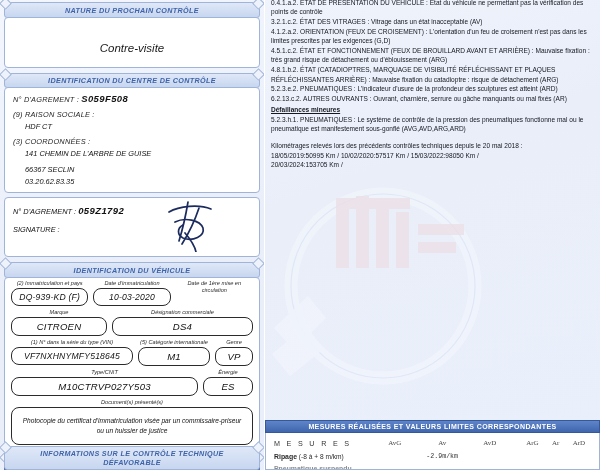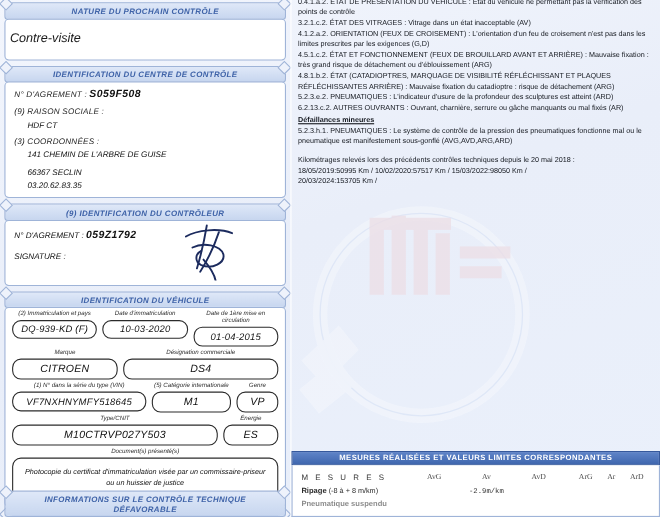--- a/index.html
+++ b/index.html
@@ -88,24 +88,25 @@
     border: 1px solid #9fb4d8;
     transform: rotate(45deg);
     top: -4px;
   }
   .notch::before { left: -4px; }
   .notch::after  { right: -4px; }
 
   
   .sec { margin-bottom: 5px; }
   .big-value {
-    text-align: left;
+    text-align: center;
     font-size: 11.5px;
     padding: 11px 4px 13px;
     color: #1a1a1a;
+    margin-top: 13px;
   }
 
   
   .kv { font-size: 7.4px; padding: 3px 8px 4px; line-height: 1.62; }
   .kv .lbl { color: #1f1f1f; letter-spacing: .2px; }
   .kv .agr { font-size: 9.5px; font-weight: bold; letter-spacing: .4px; }
   .kv .indent { padding-left: 12px; display: block; }
   .kv .row-tight { margin-top: 3px; }
 
   
@@ -189,21 +190,21 @@
     letter-spacing: .4px;
     text-align: center;
     padding: 2.5px 4px 2px;
     border: 1px solid #35589c;
   }
   .measures-body {
     background: #fff;
     border: 1px solid #9fb4d8;
     border-top: none;
     padding: 3px 6px 1px;
-    height: 47px;
+    height: 37px;
     overflow: hidden;
   }
   .mtable { width: 100%; border-collapse: collapse; font-size: 6.8px; }
   .mtable th, .mtable td {
     padding: 2.5px 1px 3px;
     text-align: center;
     font-weight: normal;
     color: #2b2b2b;
   }
   .mtable th.mhead-label, .mtable td.mlabel {
@@ -277,21 +278,20 @@
             <span class="lbl">(3) COORDONNÉES :</span>
             <span class="indent">141 CHEMIN DE L'ARBRE DE GUISE</span>
             <span class="indent" style="margin-top:4px;">66367 SECLIN</span>
             <span class="indent">03.20.62.83.35</span>
           </div>
         </div>
       </div>
     </div>
 
     <div class="sec">
-      <div class="band notch">(9) IDENTIFICATION DU CONTRÔLEUR</div>
       <div class="panel">
         <div class="ctrl-body">
           <div class="line">
             <span class="lbl">N° D'AGREMENT :</span>
             <span class="agr">059Z1792</span>
           </div>
           <div class="line">
             <span class="lbl">SIGNATURE :</span>
           </div>
           <svg class="signature" viewBox="0 0 70 52">
@@ -316,21 +316,20 @@
             <div class="vcell">
               <div class="vlabel">(2) Immatriculation et pays</div>
               <div class="vbox sm">DQ-939-KD (F)</div>
             </div>
             <div class="vcell">
               <div class="vlabel">Date d'immatriculation</div>
               <div class="vbox sm">10-03-2020</div>
             </div>
             <div class="vcell">
               <div class="vlabel">Date de 1ère mise en circulation</div>
-              <div class="vbox sm">01-04-2015</div>
             </div>
           </div>
 
           <div class="vrow">
             <div class="vcell" style="flex:0 0 96px;">
               <div class="vlabel">Marque</div>
               <div class="vbox">CITROEN</div>
             </div>
             <div class="vcell">
               <div class="vlabel">Désignation commerciale</div>

